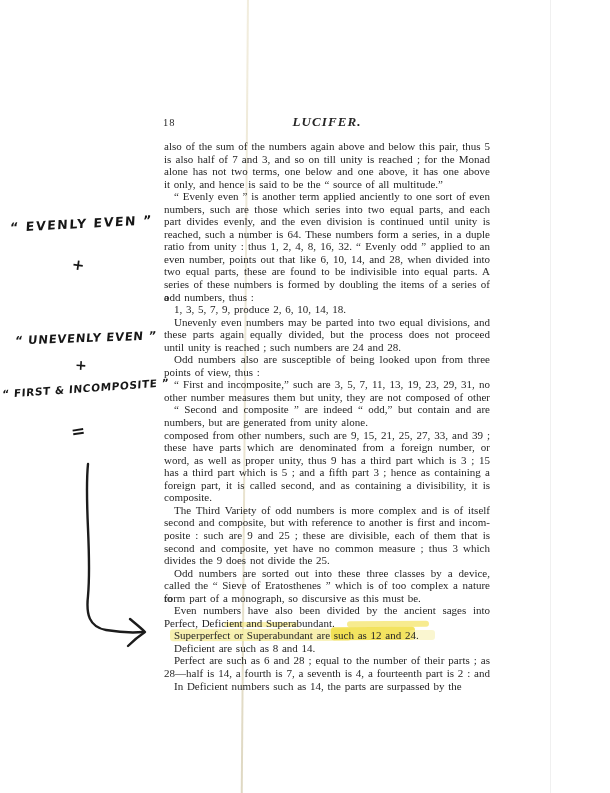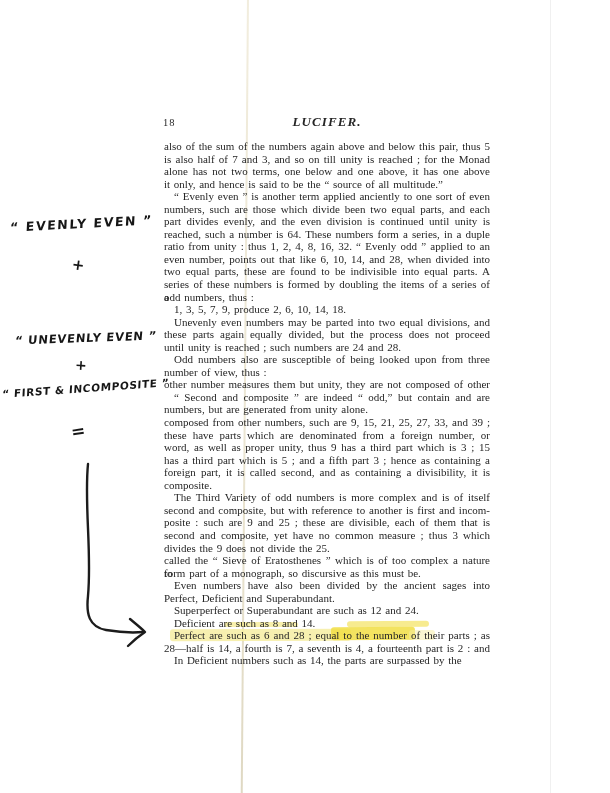--- a/index.html
+++ b/index.html
@@ -60,48 +60,50 @@
 
   <div class="pageno">18</div>
   <div class="journal">LUCIFER.</div>
 
   <div class="textcol">
     <div class="ln">also of the sum of the numbers again above and below this pair, thus 5</div>
     <div class="ln">is also half of 7 and 3, and so on till unity is reached ; for the Monad</div>
     <div class="ln">alone has not two terms, one below and one above, it has one above</div>
     <div class="ln end">it only, and hence is said to be the “ source of all multitude.”</div>
     <div class="ln ind">“ Evenly even ” is another term applied anciently to one sort of even</div>
-    <div class="ln">numbers, such are those which divide been two equal parts, and each</div>
+    <div class="ln">numbers, such are those which series into two equal parts, and each</div>
     <div class="ln">part divides evenly, and the even division is continued until unity is</div>
     <div class="ln">reached, such a number is 64.  These numbers form a series, in a duple</div>
     <div class="ln">ratio from unity : thus 1, 2, 4, 8, 16, 32.  “ Evenly odd ” applied to an</div>
     <div class="ln">even number, points out that like 6, 10, 14, and 28, when divided into</div>
     <div class="ln">two equal parts, these are found to be indivisible into equal parts.  A</div>
     <div class="ln">series of these numbers is formed by doubling the items of a series of a</div>
     <div class="ln end">odd numbers, thus :</div>
     <div class="ln ind end">1, 3, 5, 7, 9, produce 2, 6, 10, 14, 18.</div>
     <div class="ln ind">Unevenly even numbers may be parted into two equal divisions, and</div>
     <div class="ln">these parts again equally divided, but the process does not proceed</div>
     <div class="ln end">until unity is reached ; such numbers are 24 and 28.</div>
     <div class="ln ind">Odd numbers also are susceptible of being looked upon from three</div>
-    <div class="ln end">number of view, thus :</div>
+    <div class="ln end">points of view, thus :</div>
+    <div class="ln ind">“ First and incomposite,” such are 3, 5, 7, 11, 13, 19, 23, 29, 31, no</div>
     <div class="ln">other number measures them but unity, they are not composed of other</div>
     <div class="ln ind">“ Second and composite ” are indeed “ odd,” but contain and are</div>
     <div class="ln end">numbers, but are generated from unity alone.</div>
     <div class="ln">composed from other numbers, such are 9, 15, 21, 25, 27, 33, and 39 ;</div>
     <div class="ln">these have parts which are denominated from a foreign number, or</div>
     <div class="ln">word, as well as proper unity, thus 9 has a third part which is 3 ; 15</div>
     <div class="ln">has a third part which is 5 ; and a fifth part 3 ; hence as containing a</div>
     <div class="ln">foreign part, it is called second, and as containing a divisibility, it is</div>
     <div class="ln end">composite.</div>
     <div class="ln ind">The Third Variety of odd numbers is more complex and is of itself</div>
     <div class="ln">second and composite, but with reference to another is first and incom-</div>
     <div class="ln">posite : such are 9 and 25 ; these are divisible, each of them that is</div>
     <div class="ln">second and composite, yet have no common measure ; thus 3 which</div>
     <div class="ln end">divides the 9 does not divide the 25.</div>
+    <div class="ln ind">Odd numbers are sorted out into these three classes by a device,</div>
     <div class="ln">called the “ Sieve of Eratosthenes ” which is of too complex a nature to</div>
     <div class="ln end">form part of a monograph, so discursive as this must be.</div>
     <div class="ln ind">Even numbers have also been divided by the ancient sages into</div>
     <div class="ln end">Perfect, Deficient and Superabundant.</div>
     <div class="ln ind end">Superperfect or Superabundant are such as 12 and 24.</div>
     <div class="ln ind end">Deficient are such as 8 and 14.</div>
     <div class="ln ind">Perfect are such as 6 and 28 ; equal to the number of their parts ; as</div>
     <div class="ln">28—half is 14, a fourth is 7, a seventh is 4, a fourteenth part is 2 : and</div>
     <div class="ln ind end">In Deficient numbers such as 14, the parts are surpassed by the</div>
   </div>

